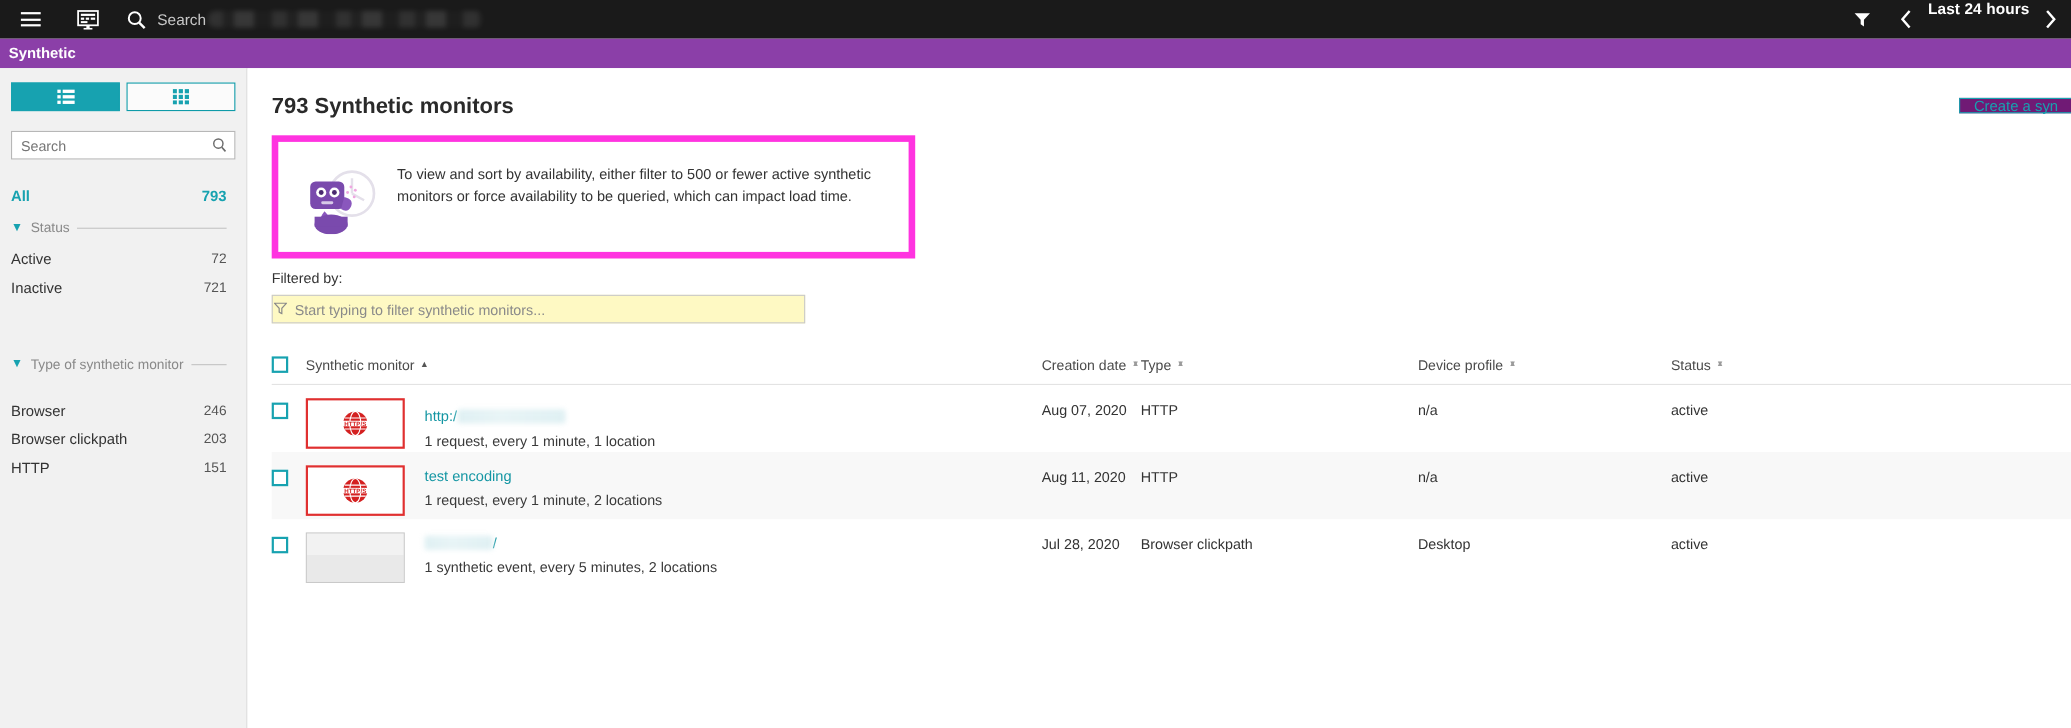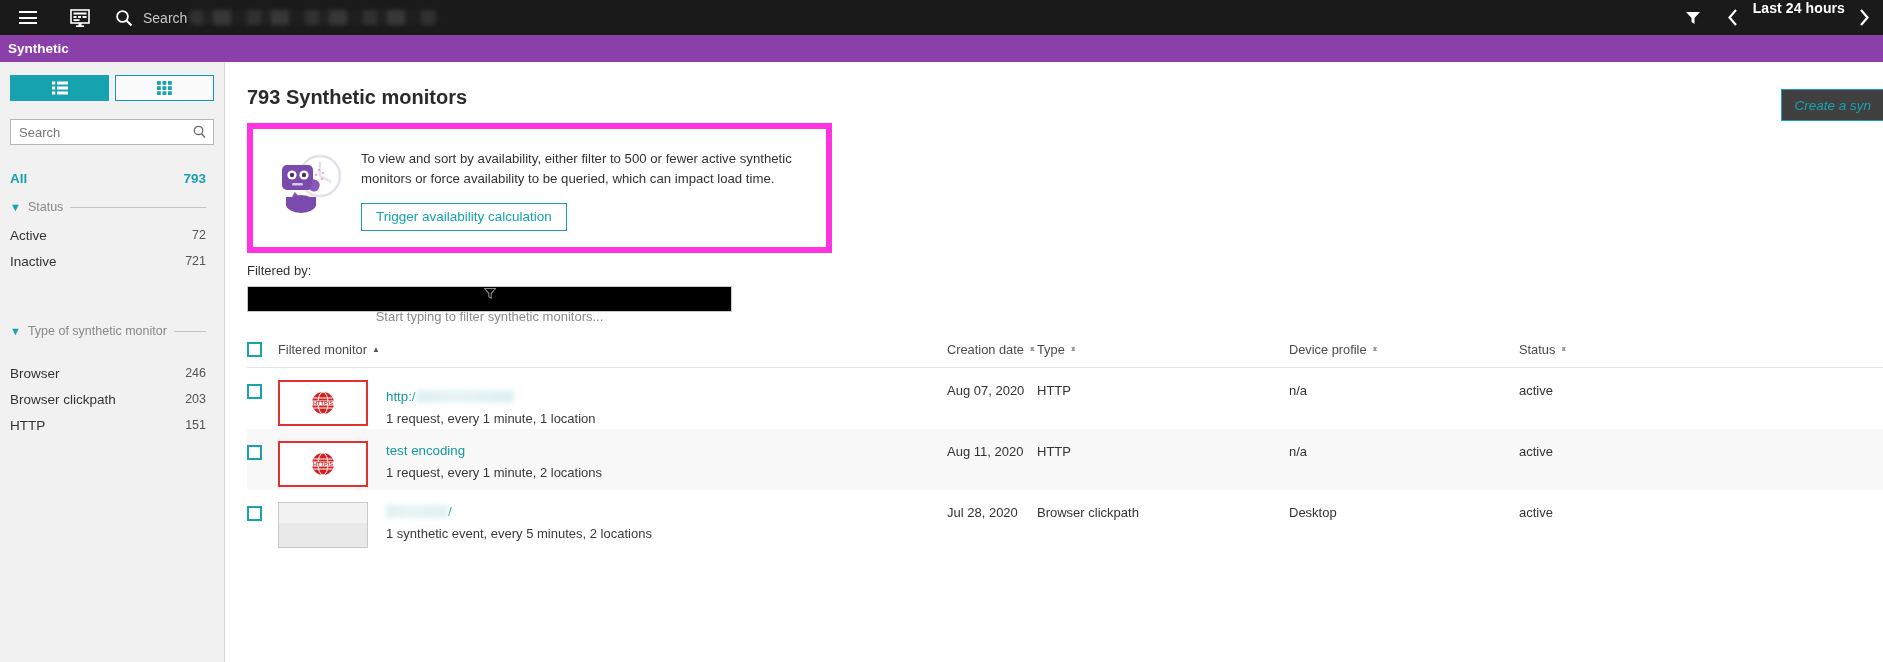--- a/index.html
+++ b/index.html
@@ -92,23 +92,23 @@
   .sb-gap-2 { height: 36px; }
   .sb-gap-3 { height: 22px; }
 
   
   .main { flex: 1; background: #fff; position: relative; overflow: hidden; }
   .main-inner { padding: 24px 0 0 12px; position: relative; }
   .page-title { font-size: 20px; font-weight: bold; color: #2a2a2a; padding-left: 10px; }
 
   .create-btn {
     position: absolute; right: -1px; top: 27px;
-    height: 32px; border: 1px solid #17a2b0; color: #17a2b0;
-    background: #404040; font-size: 13.5px; display: flex; align-items: center;
-    padding: 0 12px; white-space: nowrap; cursor: pointer; font-style: italic;
+    height: 14px; border: 1px solid #17a2b0; color: #17a2b0;
+    background: #701a75; font-size: 13.5px; display: flex; align-items: center;
+    padding: 0 12px; white-space: nowrap; cursor: pointer;
   }
 
   
   .banner {
     margin: 14px 0 0 10px; width: 585px; border: 6px solid #ff33e0;
     background: #fff; display: flex; align-items: flex-start;
     padding: 14px 14px 16px 14px;
   }
   .robot { width: 72px; min-width: 72px; height: 64px; position: relative; margin: 6px 16px 0 6px; }
   .banner-txt { padding-top: 2px; }
@@ -116,22 +116,22 @@
   .banner-body { font-size: 13.2px; color: #333; line-height: 1.55; margin-top: 4px; max-width: 470px; }
   .trigger-btn {
     margin-top: 13px; display: inline-flex; align-items: center; height: 28px;
     border: 1px solid #17a2b0; color: #17a2b0; background: #fff;
     font-size: 13.5px; padding: 0 14px; cursor: pointer;
   }
 
   .filtered-label { margin: 10px 0 0 10px; font-size: 13px; color: #333; }
   .filter-input {
     margin: 8px 0 0 10px; width: 485px; height: 26px;
-    border: 1px solid #c9c9c9; background: #000000;
-    display: flex; align-items: center; gap: 7px; padding: 0 1px; flex-direction: column;
+    border: 1px solid #c9c9c9; background: #fef9c3;
+    display: flex; align-items: center; gap: 7px; padding: 0 1px;
   }
   .filter-input span { font-size: 13px; color: #8a8a8a; }
 
   
   .table { margin: 26px 0 0 10px; }
   .thead { display: flex; align-items: center; height: 30px;
            border-bottom: 1px solid #e3e3e3; padding-bottom: 6px; }
   .chk {
     width: 15px; height: 15px; border: 2px solid #17a2b0; background: #fff;
     min-width: 15px; cursor: pointer;
@@ -332,21 +332,20 @@
             <circle cx="31" cy="26" r="2.2" fill="#4a2a70"></circle>
             <rect x="19" y="34" width="11" height="2.6" rx="1.3" fill="#d7c9e8"></rect>
             <path d="M40 30 q9 2 6 9 q-3 6 -9 2 z" fill="#8a57bd"></path>
             <path d="M22 43 q-6 7 -1 11 q5 3 8 -3 z" fill="#8a57bd"></path>
             <ellipse cx="28" cy="55" rx="15" ry="9" fill="#7a4aad"></ellipse>
             <rect x="13" y="48" width="30" height="9" fill="#7a4aad"></rect>
           </svg>
         </div>
         <div class="banner-txt">
           <div class="banner-body">To view and sort by availability, either filter to 500 or fewer active synthetic monitors or force availability to be queried, which can impact load time.</div>
-          <div class="trigger-btn">Trigger availability calculation</div>
         </div>
       </div>
 
       <div class="filtered-label">Filtered by:</div>
 
       <div class="filter-input">
         <span>
           <svg width="12" height="11" viewBox="0 0 12 11">
             <polygon points="0.5,0.5 11.5,0.5 7.2,5.3 7.2,10.2 4.8,8.7 4.8,5.3" fill="none" stroke="#8a8a8a" stroke-width="1.1"></polygon>
           </svg>
@@ -354,21 +353,21 @@
         <span>Start typing to filter synthetic monitors...</span>
       </div>
 
       <div class="table">
 
         <div class="thead">
           <div class="col-chk">
             <div class="chk"></div>
           </div>
           <div class="col-name th">
-            <span>Filtered monitor</span>
+            <span>Synthetic monitor</span>
             <span class="sort-asc">▲</span>
           </div>
           <div class="col-date th">
             <span>Creation date</span>
             <span class="sorticon">
                 <i>▲</i>
                 <i>▼</i>
               </span>
           </div>
           <div class="col-type th">

